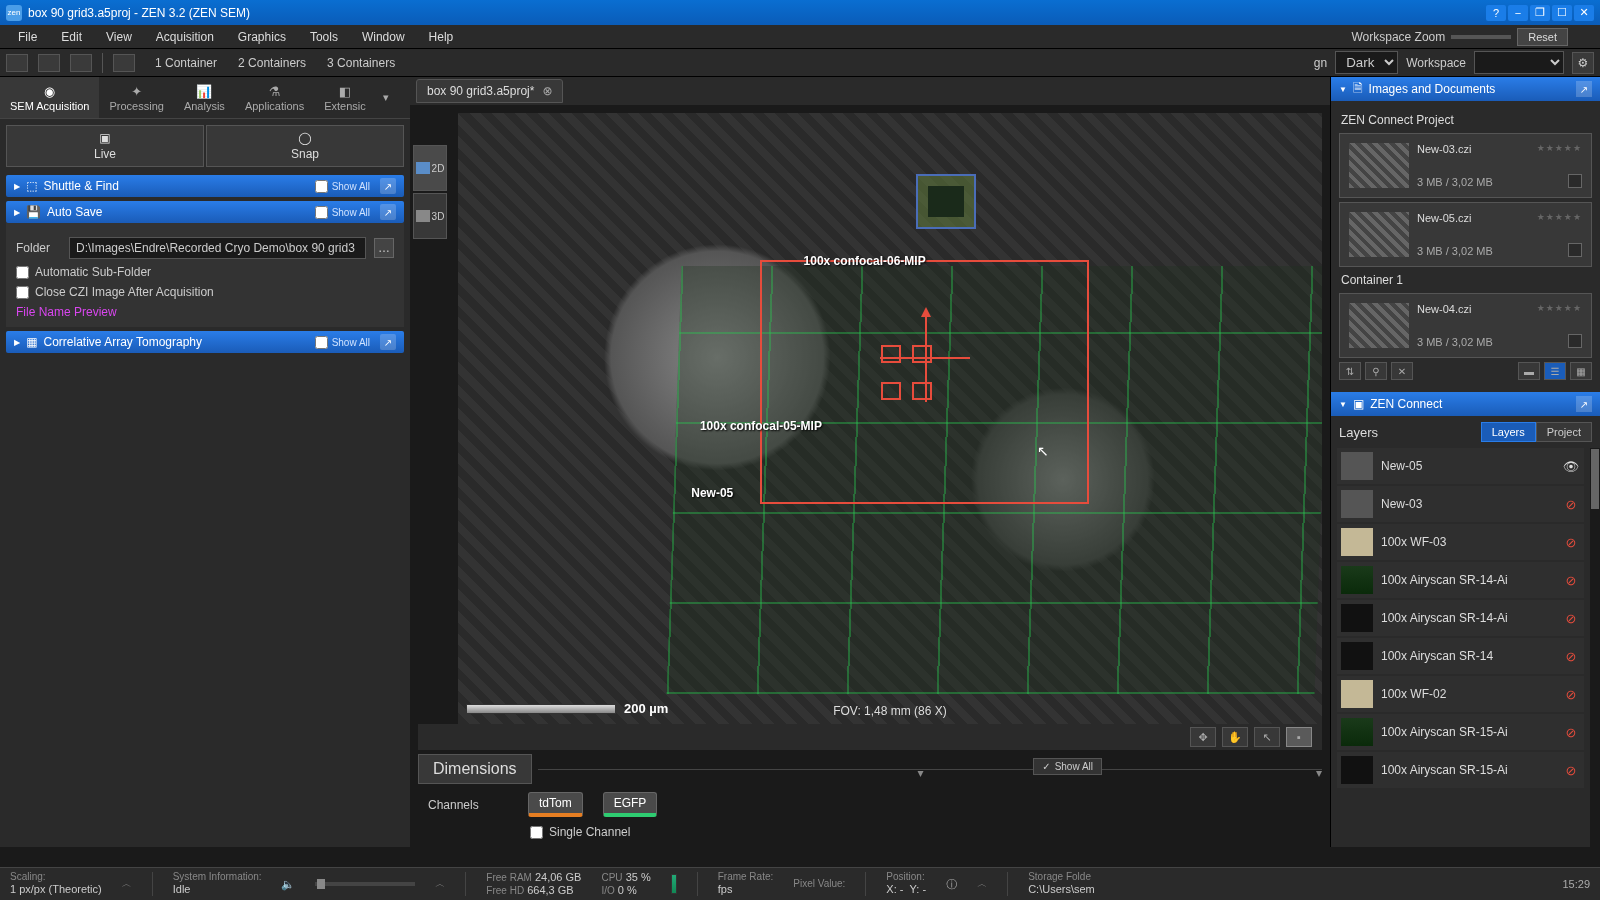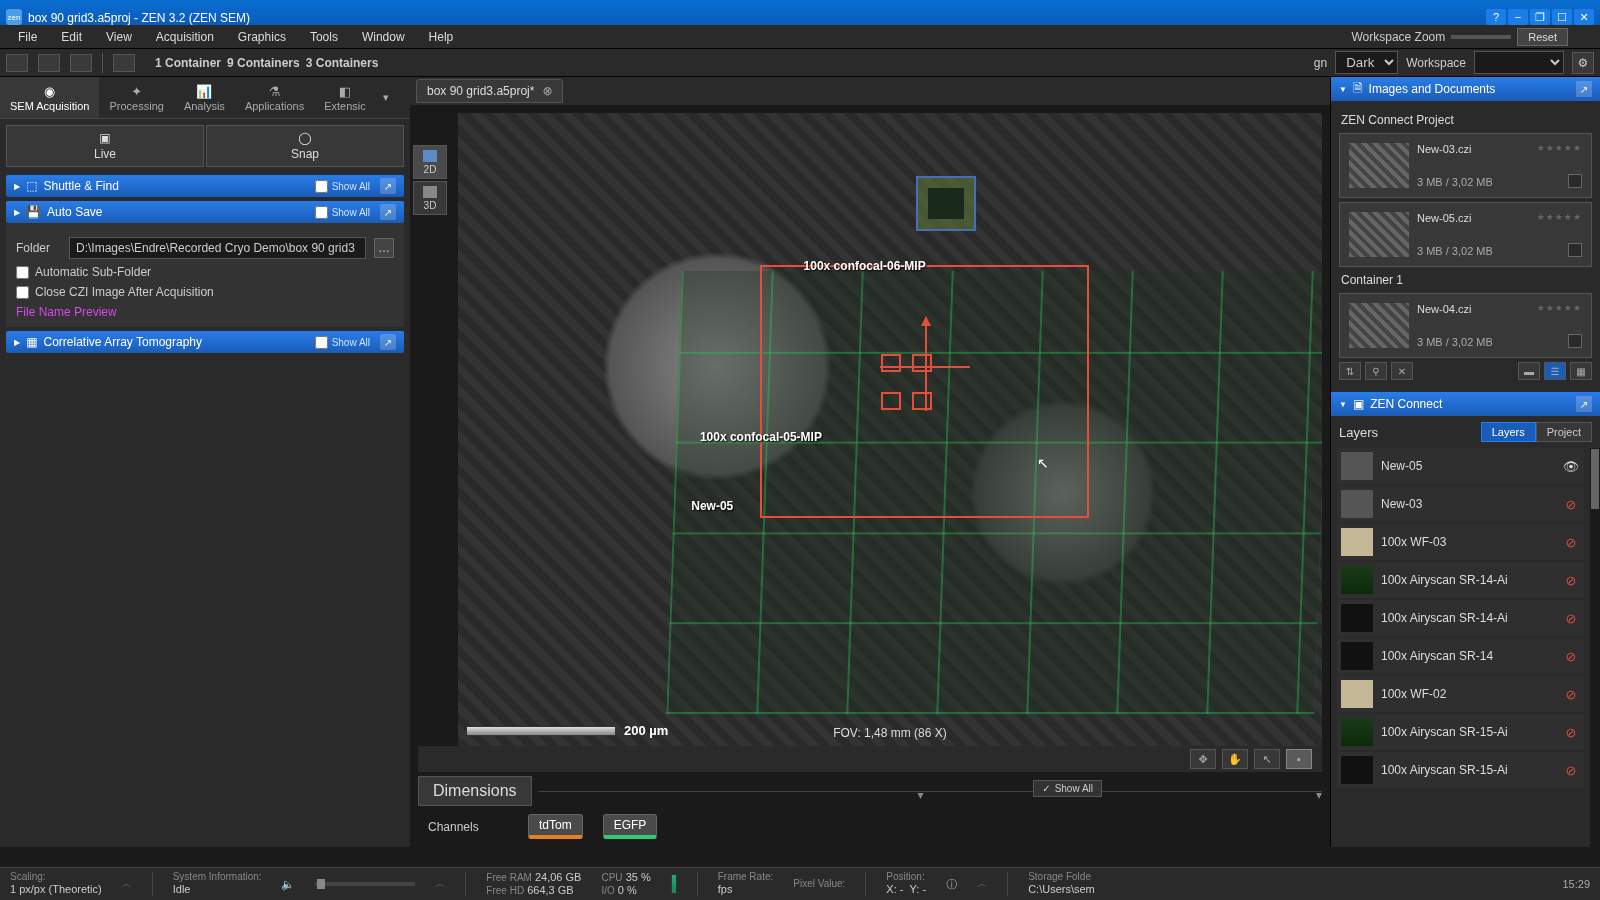--- a/index.html
+++ b/index.html
@@ -1,29 +1,29 @@
 <!DOCTYPE html>
 <html><head>
 <meta charset="utf-8">
 <style>
 * { margin:0; padding:0; box-sizing:border-box; font-family:"Segoe UI",Arial,sans-serif; }
 body { width:1600px; height:900px; background:#1a1a1a; color:#ccc; font-size:12px; overflow:hidden; position:relative; }
-.titlebar { height:25px; background:linear-gradient(#0a6ed1,#0a5cb8); display:flex; align-items:flex-end; color:#fff; font-size:12px; padding:0 6px; }
+.titlebar { height:25px; background:linear-gradient(#0a6ed1,#0a5cb8); display:flex; align-items:center; color:#fff; font-size:12px; padding:0 6px; }
 .titlebar .icon { width:16px; height:16px; background:#4a9de8; border-radius:3px; margin-right:6px; display:flex; align-items:center; justify-content:center; font-size:8px; }
 .titlebar .spacer { flex:1; }
 .titlebar .win-btn { width:20px; height:16px; margin-left:2px; background:#1a7de8; display:flex; align-items:center; justify-content:center; font-size:11px; cursor:pointer; border-radius:2px; }
 .menubar { height:24px; background:#2a2a2a; display:flex; align-items:center; padding:0 6px; border-bottom:1px solid #000; }
 .menubar .mi { padding:3px 12px; color:#ddd; cursor:pointer; }
 .menubar .right { margin-left:auto; display:flex; align-items:center; gap:6px; }
 .menubar .slider { width:60px; height:4px; background:#555; }
 .menubar .btn { padding:2px 10px; background:#444; border:1px solid #666; color:#ddd; cursor:pointer; font-size:11px; }
 .toolbar { height:28px; background:#2a2a2a; display:flex; align-items:center; padding:0 6px; gap:10px; border-bottom:1px solid #000; }
 .toolbar .tb-icon { width:22px; height:18px; background:#3a3a3a; border:1px solid #555; cursor:pointer; }
 .toolbar .sep { width:1px; height:20px; background:#555; }
-.toolbar .containers { display:flex; gap:6px; margin-left:10px;font-weight:bold; }
+.toolbar .containers { display:flex; gap:21px; margin-left:10px; }
 .toolbar .cont { color:#ccc; cursor:pointer; }
 .toolbar .right { margin-left:auto; display:flex; align-items:center; gap:8px; }
 .toolbar select { background:#1a1a1a; color:#ccc; border:1px solid #555; padding:2px 6px; }
 .toolbar .gear { width:22px; height:22px; background:#3a3a3a; border:1px solid #555; display:flex; align-items:center; justify-content:center; }
 .main { display:flex; height:770px; }
 .left-panel { width:410px; background:#2a2a2a; display:flex; flex-direction:column; }
 .ribbon { display:flex; height:42px; background:#2a2a2a; border-bottom:1px solid #444; }
 .rib-tab { flex:0 0 auto; padding:4px 10px; text-align:center; color:#aaa; cursor:pointer; display:flex; flex-direction:column; align-items:center; justify-content:center; font-size:11px; }
 .rib-tab.active { background:#383838; color:#fff; }
 .rib-tab .ric { font-size:13px; height:16px; }
@@ -42,21 +42,21 @@
 .chk { display:flex; align-items:center; gap:6px; margin:6px 0; font-size:12px; color:#ccc; }
 .chk input { width:13px; height:13px; }
 .preview { font-size:11px; color:#aaa; margin-top:4px; line-height:1.4; }
 
 .center { flex:1; background:#1a1a1a; display:flex; flex-direction:column; position:relative; }
 .doc-tabs { height:28px; background:#2a2a2a; display:flex; align-items:center; padding-left:6px; }
 .doc-tab { background:#383838; padding:4px 10px; display:flex; align-items:center; gap:8px; color:#ddd; font-size:12px; border:1px solid #555; border-radius:3px 3px 0 0; }
 .doc-tab .close { cursor:pointer; color:#aaa; }
 .viewport-wrap { flex:1; display:flex; position:relative; background:#1a1a1a; }
 .view-controls { width:40px; display:flex; flex-direction:column; padding-top:40px; gap:2px; align-items:center; }
-.vc-btn { width:34px; height:34px; background:#383838; border:1px solid #555; display:flex; flex-direction:column; align-items:center; justify-content:center; color:#ccc; font-size:10px; cursor:pointer; gap:2px; }
+.vc-btn { width:34px; height:46px; background:#383838; border:1px solid #555; display:flex; flex-direction:row; align-items:center; justify-content:center; color:#ccc; font-size:10px; cursor:pointer; gap:2px; }
 .vc-btn.active { background:#4a4a4a; }
 .vc-btn .cube { width:14px; height:12px; background:#5a8dc8; }
 .viewport { flex:1; position:relative; margin:8px 8px 0 8px; background:#000; overflow:hidden; }
 .sem-img { position:absolute; inset:0; background:
   radial-gradient(circle at 30% 40%, #888 0%, #555 15%, transparent 16%),
   radial-gradient(circle at 70% 60%, #777 0%, #444 12%, transparent 13%),
   repeating-linear-gradient(45deg, #2a2a2a 0 8px, #333 8px 16px),
   #2a2a2a;
 }
 .grid-overlay { position:absolute; left:25%; top:25%; width:75%; height:70%;
@@ -179,21 +179,21 @@
 </div>
 
 <div class="toolbar">
   <div class="tb-icon"></div>
   <div class="tb-icon"></div>
   <div class="tb-icon"></div>
   <div class="sep"></div>
   <div class="tb-icon"></div>
   <div class="containers">
     <span class="cont">1 Container</span>
-    <span class="cont">9 Containers</span>
+    <span class="cont">2 Containers</span>
     <span class="cont">3 Containers</span>
   </div>
   <div class="right">
     <span>gn</span>
     <select><option>Dark</option></select>
     <span>Workspace</span>
     <select style="width:90px;"><option></option></select>
     <div class="gear">⚙</div>
   </div>
 </div>
@@ -346,20 +346,24 @@
         <span class="dim-dd">▾</span>
         <div class="showall-chk">✓ <span>Show All</span></div>
         <span class="dim-dd2">▾</span>
       </div>
     </div>
     <div class="channels-row">
       <span class="lbl">Channels</span>
       <span class="ch-btn ch-tdtom">tdTom</span>
       <span class="ch-btn ch-egfp">EGFP</span>
     </div>
+    <div class="single-ch">
+      <input type="checkbox" style="">
+      <span>Single Channel</span>
+    </div>
   </div>
 
   <div class="right-panel">
     <div class="rp-header">
       <span class="tri">▼</span>
       <span>🗎</span>
       <span>Images and Documents</span>
       <span class="popout">↗</span>
     </div>
     <div class="rp-body">

